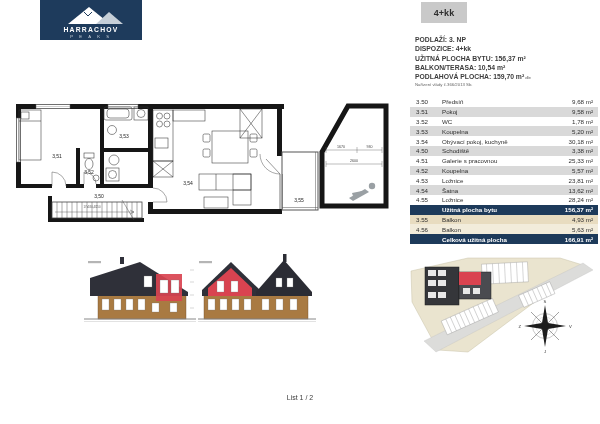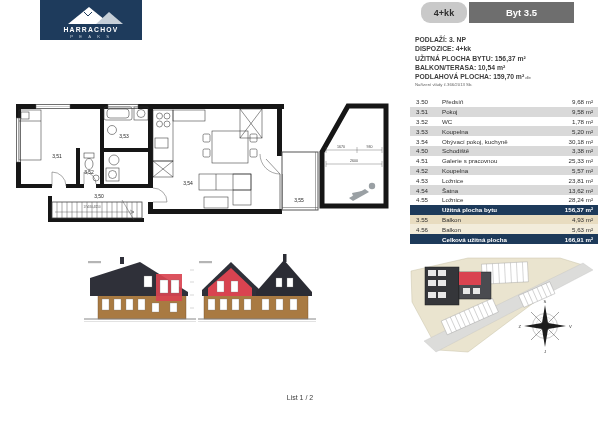--- a/index.html
+++ b/index.html
@@ -6,21 +6,21 @@
   .page{position:relative;width:600px;height:424px;background:#ffffff;
         font-family:"Liberation Sans",sans-serif;color:#333;overflow:hidden;}
   svg{font-family:"Liberation Sans",sans-serif;}
 
   
   .logo{position:absolute;left:40px;top:0;width:102px;height:40px;background:#1e3b5c;}
 
   
   .badge{position:absolute;top:2px;height:21px;display:flex;align-items:center;justify-content:center;
          font-size:9px;font-weight:700;}
-  .badge-dispo{left:421px;width:46px;background:#c9c9c9;color:#2e2e2e;border-radius:9px;}
+  .badge-dispo{left:421px;width:46px;background:#c9c9c9;color:#2e2e2e;}
   .badge-unit{left:469px;width:105px;background:#6e6e6e;color:#ffffff;font-size:9.5px;}
 
   
   .info{position:absolute;left:415px;top:35px;font-size:6.8px;font-weight:700;color:#3c3c3c;line-height:9.3px;}
   .info .suffix{font-size:4.4px;font-weight:400;color:#555;margin-left:1px;}
   .info .note{font-size:4.3px;font-weight:400;color:#666;line-height:5.5px;}
 
   
   .rtable{position:absolute;left:410px;top:97px;width:188px;font-size:6.2px;color:#2f2f2f;}
   .trow{display:flex;height:9.8px;align-items:center;}
@@ -47,21 +47,20 @@
         <polygon points="28,24 49,7 70,24" fill="#ffffff"></polygon>
         <polygon points="56,24 69,12 83,24" fill="#c6cfd8"></polygon>
         <polyline points="44,12 48,16 52,12" fill="none" stroke="#1e3b5c" stroke-width="1"></polyline>
       </g>
       <text x="51" y="31.5" text-anchor="middle" font-size="6.8" font-weight="bold" letter-spacing="1.2" fill="#ffffff">HARRACHOV</text>
       <text x="51" y="38" text-anchor="middle" font-size="4.2" letter-spacing="2.6" fill="#cfd6de">P E A K S</text>
     </svg>
   </div>
 
   <div class="badge badge-dispo">4+kk</div>
-  <div class="badge badge-unit">Byt 3.5</div>
 
   <div class="info">
     <div>PODLAŽÍ: 3. NP</div>
     <div>DISPOZICE: 4+kk</div>
     <div>UŽITNÁ PLOCHA BYTU: 156,37 m²</div>
     <div>BALKON/TERASA: 10,54 m²</div>
     <div>
       <span>PODLAHOVÁ PLOCHA: 159,70 m²</span><span class="suffix">dle</span>
     </div>
     <div class="note">Nařízení vlády č.366/2013 Sb.</div>

